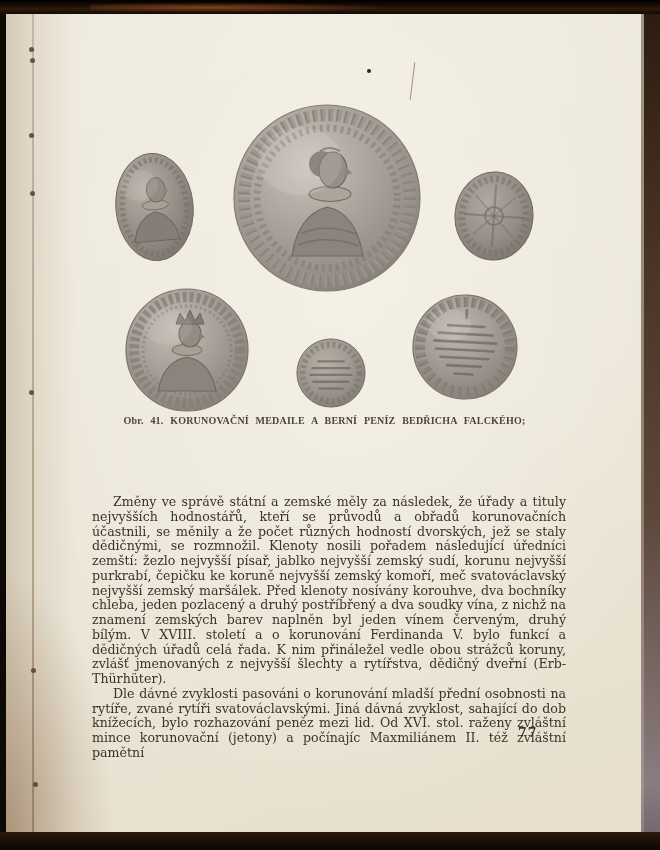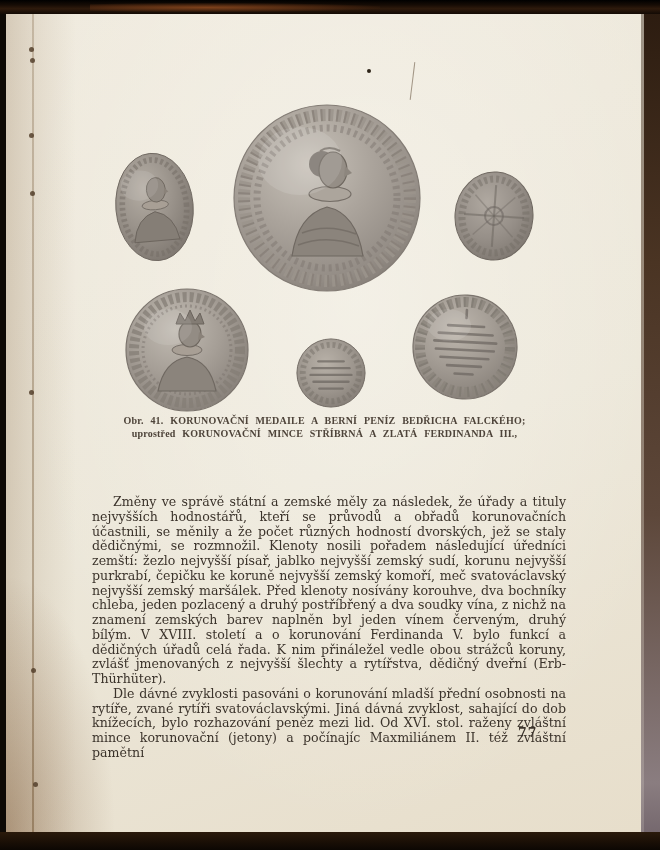--- a/index.html
+++ b/index.html
@@ -203,21 +203,20 @@
             <line x1="38" y1="74" x2="72" y2="74"></line>
             <line x1="46" y1="82" x2="64" y2="82"></line>
           </g>
           <ellipse cx="38" cy="34" rx="22" ry="16" fill="#ffffff" opacity=".10"></ellipse>
         </svg>
       </div>
     </div>
 
     <div class="caption">
       <div>Obr. 41. KORUNOVAČNÍ MEDAILE A BERNÍ PENÍZ BEDŘICHA FALCKÉHO;</div>
-      <div>uprostřed KORUNOVAČNÍ MINCE STŘÍBRNÁ A ZLATÁ FERDINANDA III.,</div>
     </div>
 
     <div class="bodytext">
       <p>Změny ve správě státní a zemské měly za následek, že úřady a tituly nejvyšších hodnostářů, kteří se průvodů a obřadů korunovačních účastnili, se měnily a že počet různých hodností dvorských, jež se staly dědičnými, se rozmnožil. Klenoty nosili pořadem následující úředníci zemští: žezlo nejvyšší písař, jablko nejvyšší zemský sudí, korunu nejvyšší purkrabí, čepičku ke koruně nejvyšší zemský komoří, meč svatováclavský nejvyšší zemský maršálek. Před klenoty nosívány korouhve, dva bochníky chleba, jeden pozlacený a druhý postříbřený a dva soudky vína, z nichž na znamení zemských barev naplněn byl jeden vínem červeným, druhý bílým. V XVIII. století a o korunování Ferdinanda V. bylo funkcí a dědičných úřadů celá řada. K nim přináležel vedle obou strážců koruny, zvlášť jmenovaných z nejvyšší šlechty a rytířstva, dědičný dveřní (Erb-Thürhüter).</p>
       <p>Dle dávné zvyklosti pasováni o korunování mladší přední osobnosti na rytíře, zvané rytíři svatováclavskými. Jiná dávná zvyklost, sahající do dob knížecích, bylo rozhazování peněz mezi lid. Od XVI. stol. raženy zvláštní mince korunovační (jetony) a počínajíc Maxmiliánem II. též zvláštní pamětní</p>
     </div>
 
     <div class="pageno">77</div>
   </div>
 

